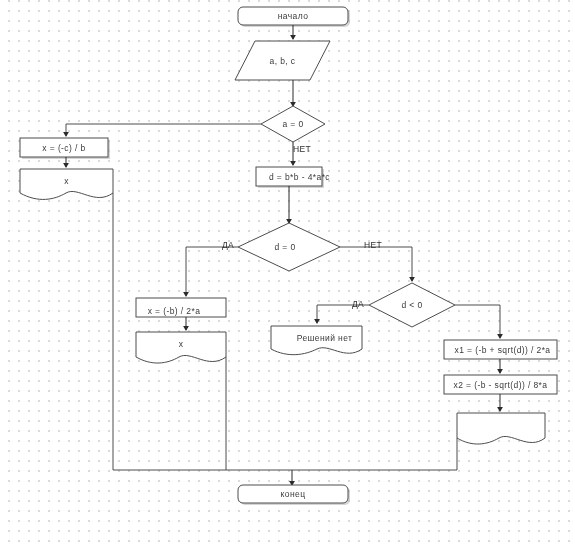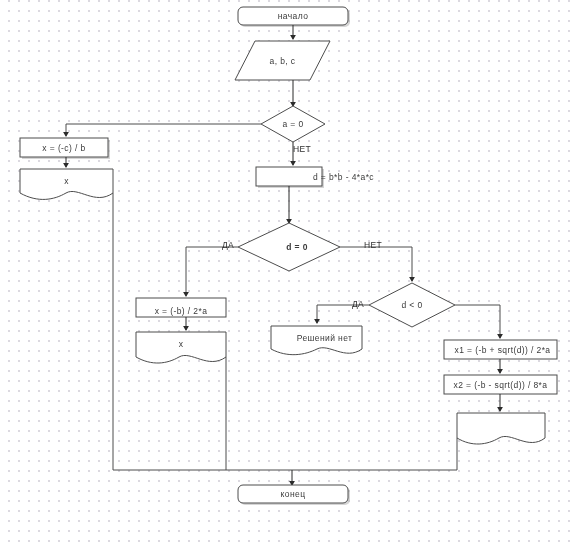--- a/index.html
+++ b/index.html
@@ -154,33 +154,33 @@
   <div class="edge-label" style="left:277px; top:144px;">НЕТ</div>
 
   <div class="node lbl" style="left:20px; top:138px; width:88px; height:19px;">
     <span class="shape-text">x = (-c) / b</span>
   </div>
 
   <div class="node lbl" style="left:20px; top:169px; width:93px; height:24px;">
     <span class="shape-text">x</span>
   </div>
 
-  <div class="node lbl" style="left:256px; top:167px; width:87px; height:19px;margin-left:44px;">
+  <div class="node lbl" style="left:256px; top:167px; width:87px; height:19px;">
     <span class="shape-text">d = b*b - 4*a*c</span>
   </div>
 
-  <div class="node lbl" style="left:246px; top:223px; width:102px; height:48px;font-weight:bold;">
+  <div class="node lbl" style="left:234px; top:223px; width:102px; height:48px;">
     <span class="shape-text">d = 0</span>
   </div>
 
   <div class="edge-label" style="left:206px; top:240px;">ДА</div>
 
   <div class="edge-label" style="left:348px; top:240px;">НЕТ</div>
 
-  <div class="node lbl" style="left:136px; top:298px; width:90px; height:26px;">
+  <div class="node lbl" style="left:129px; top:298px; width:90px; height:26px;">
     <span class="shape-text">x = (-b) / 2*a</span>
   </div>
 
   <div class="node lbl" style="left:136px; top:332px; width:90px; height:24px;">
     <span class="shape-text">x</span>
   </div>
 
   <div class="node lbl" style="left:369px; top:283px; width:86px; height:44px;">
     <span class="shape-text">d &lt; 0</span>
   </div>

